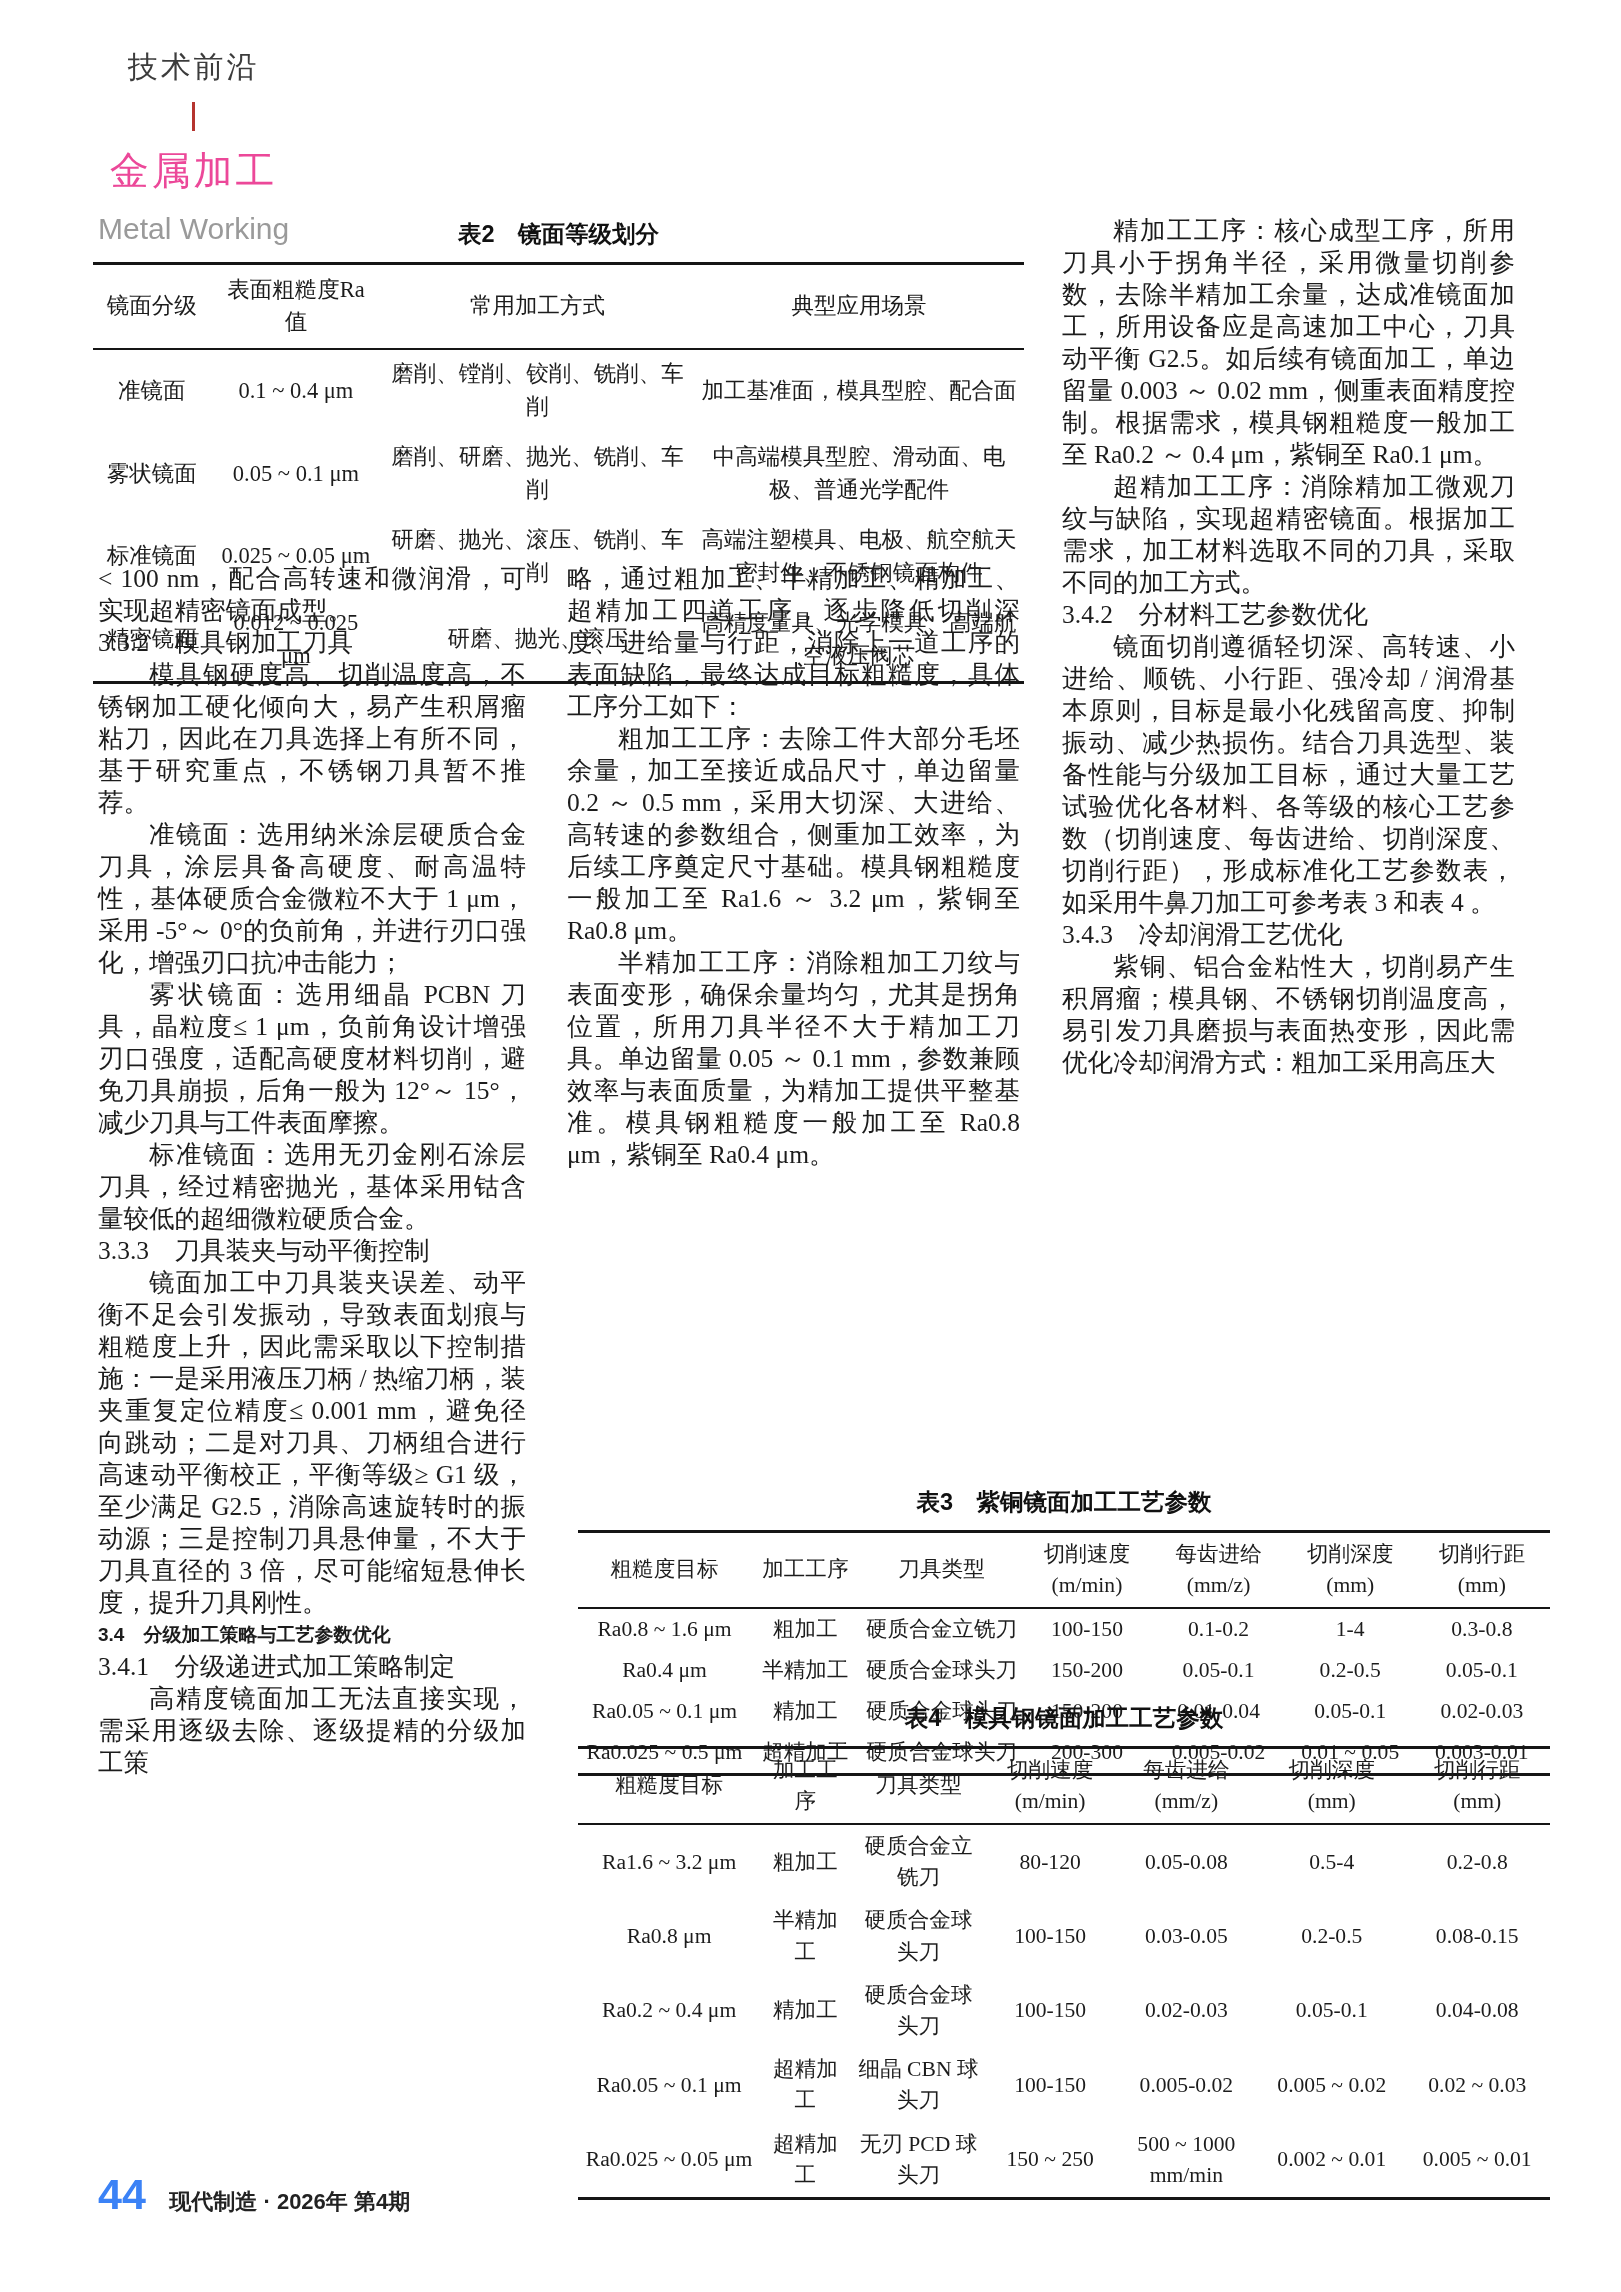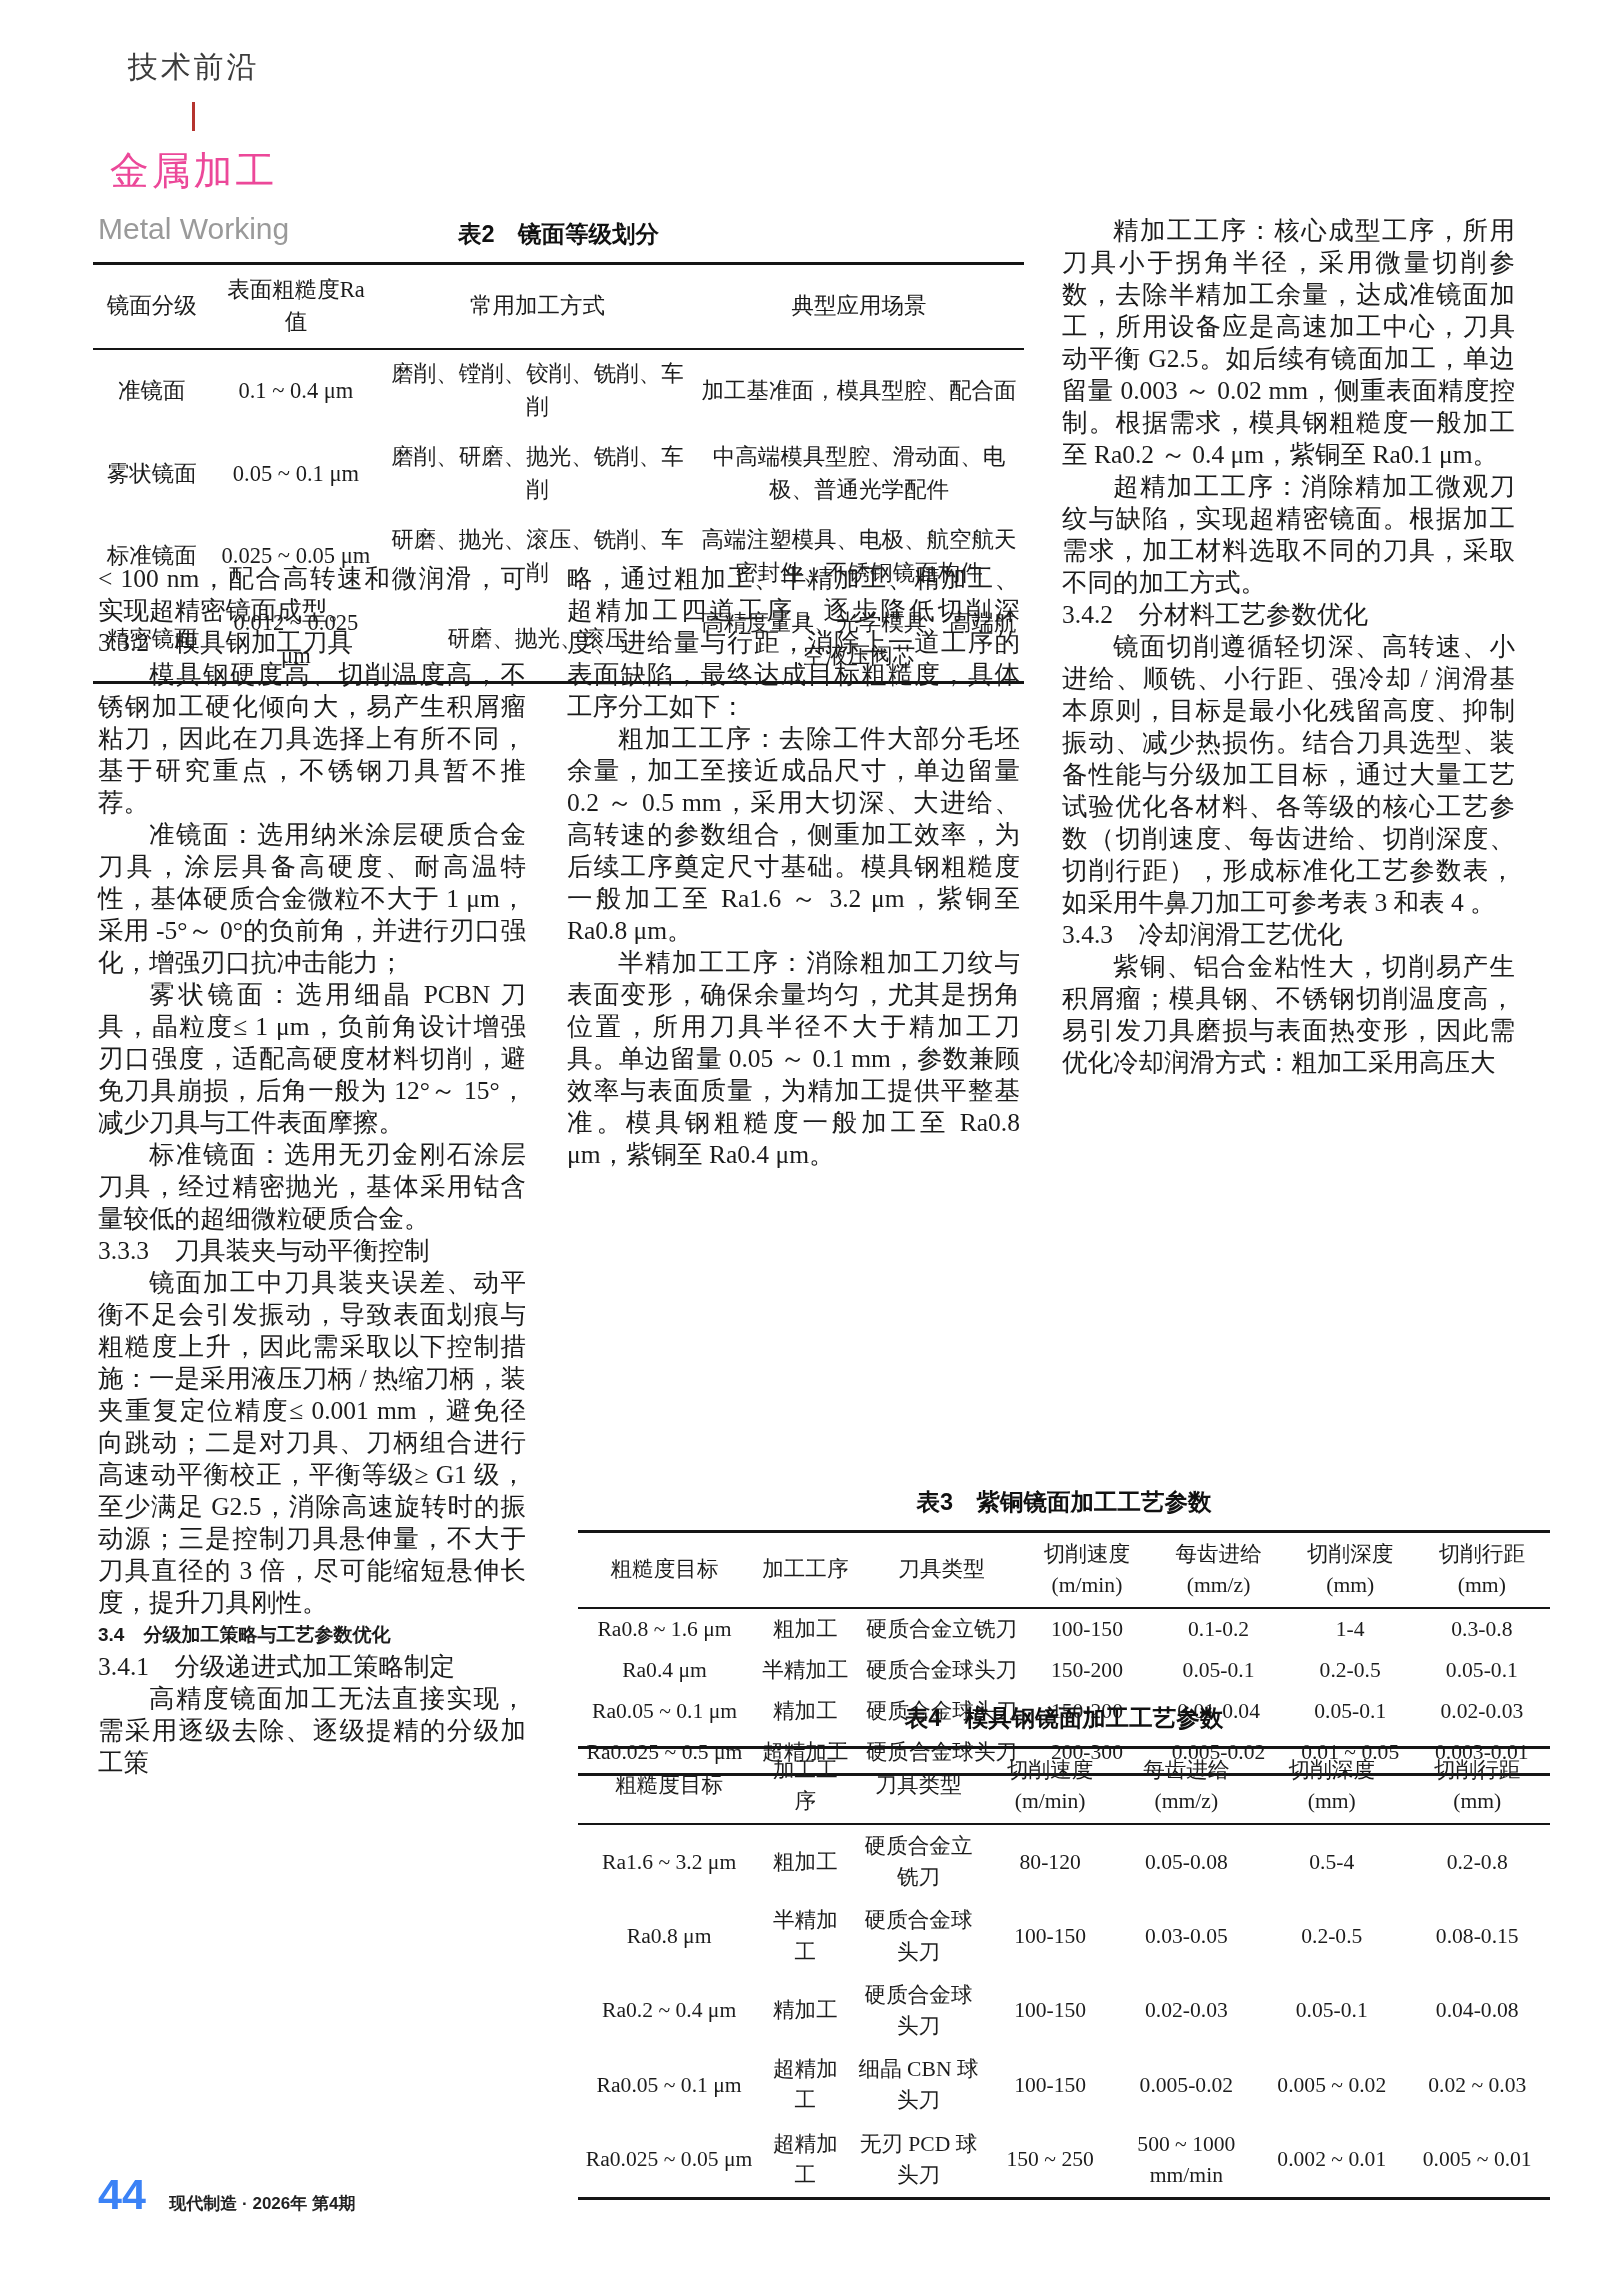--- a/index.html
+++ b/index.html
@@ -60,21 +60,21 @@
   .tb4 th:nth-child(1){width:19%}.tb4 th:nth-child(2){width:9%}
   .tb4 th:nth-child(3){width:14%}.tb4 th:nth-child(4){width:13%}
   .tb4 th:nth-child(5){width:15%}.tb4 th:nth-child(6){width:15%}
   .tb4 th:nth-child(7){width:15%}
   
   .page-footer{
     position:absolute;left:98px;top:2170px;display:flex;align-items:baseline;gap:23.5px;
     font-family:"Liberation Sans","DejaVu Sans",sans-serif;
   }
   .pg-num{font-size:43px;font-weight:bold;color:#3b82f6;}
-  .pg-journal{font-size:17px;font-weight:600;color:#222;}
+  .pg-journal{font-size:22px;font-weight:600;color:#222;}
 </style>
 </head>
 <body>
 
 <div class="page">
 
   <header class="page-header">
     <span class="hd-section">技术前沿</span>
     <span class="hd-rule"></span>
     <span class="hd-topic">金属加工</span>

